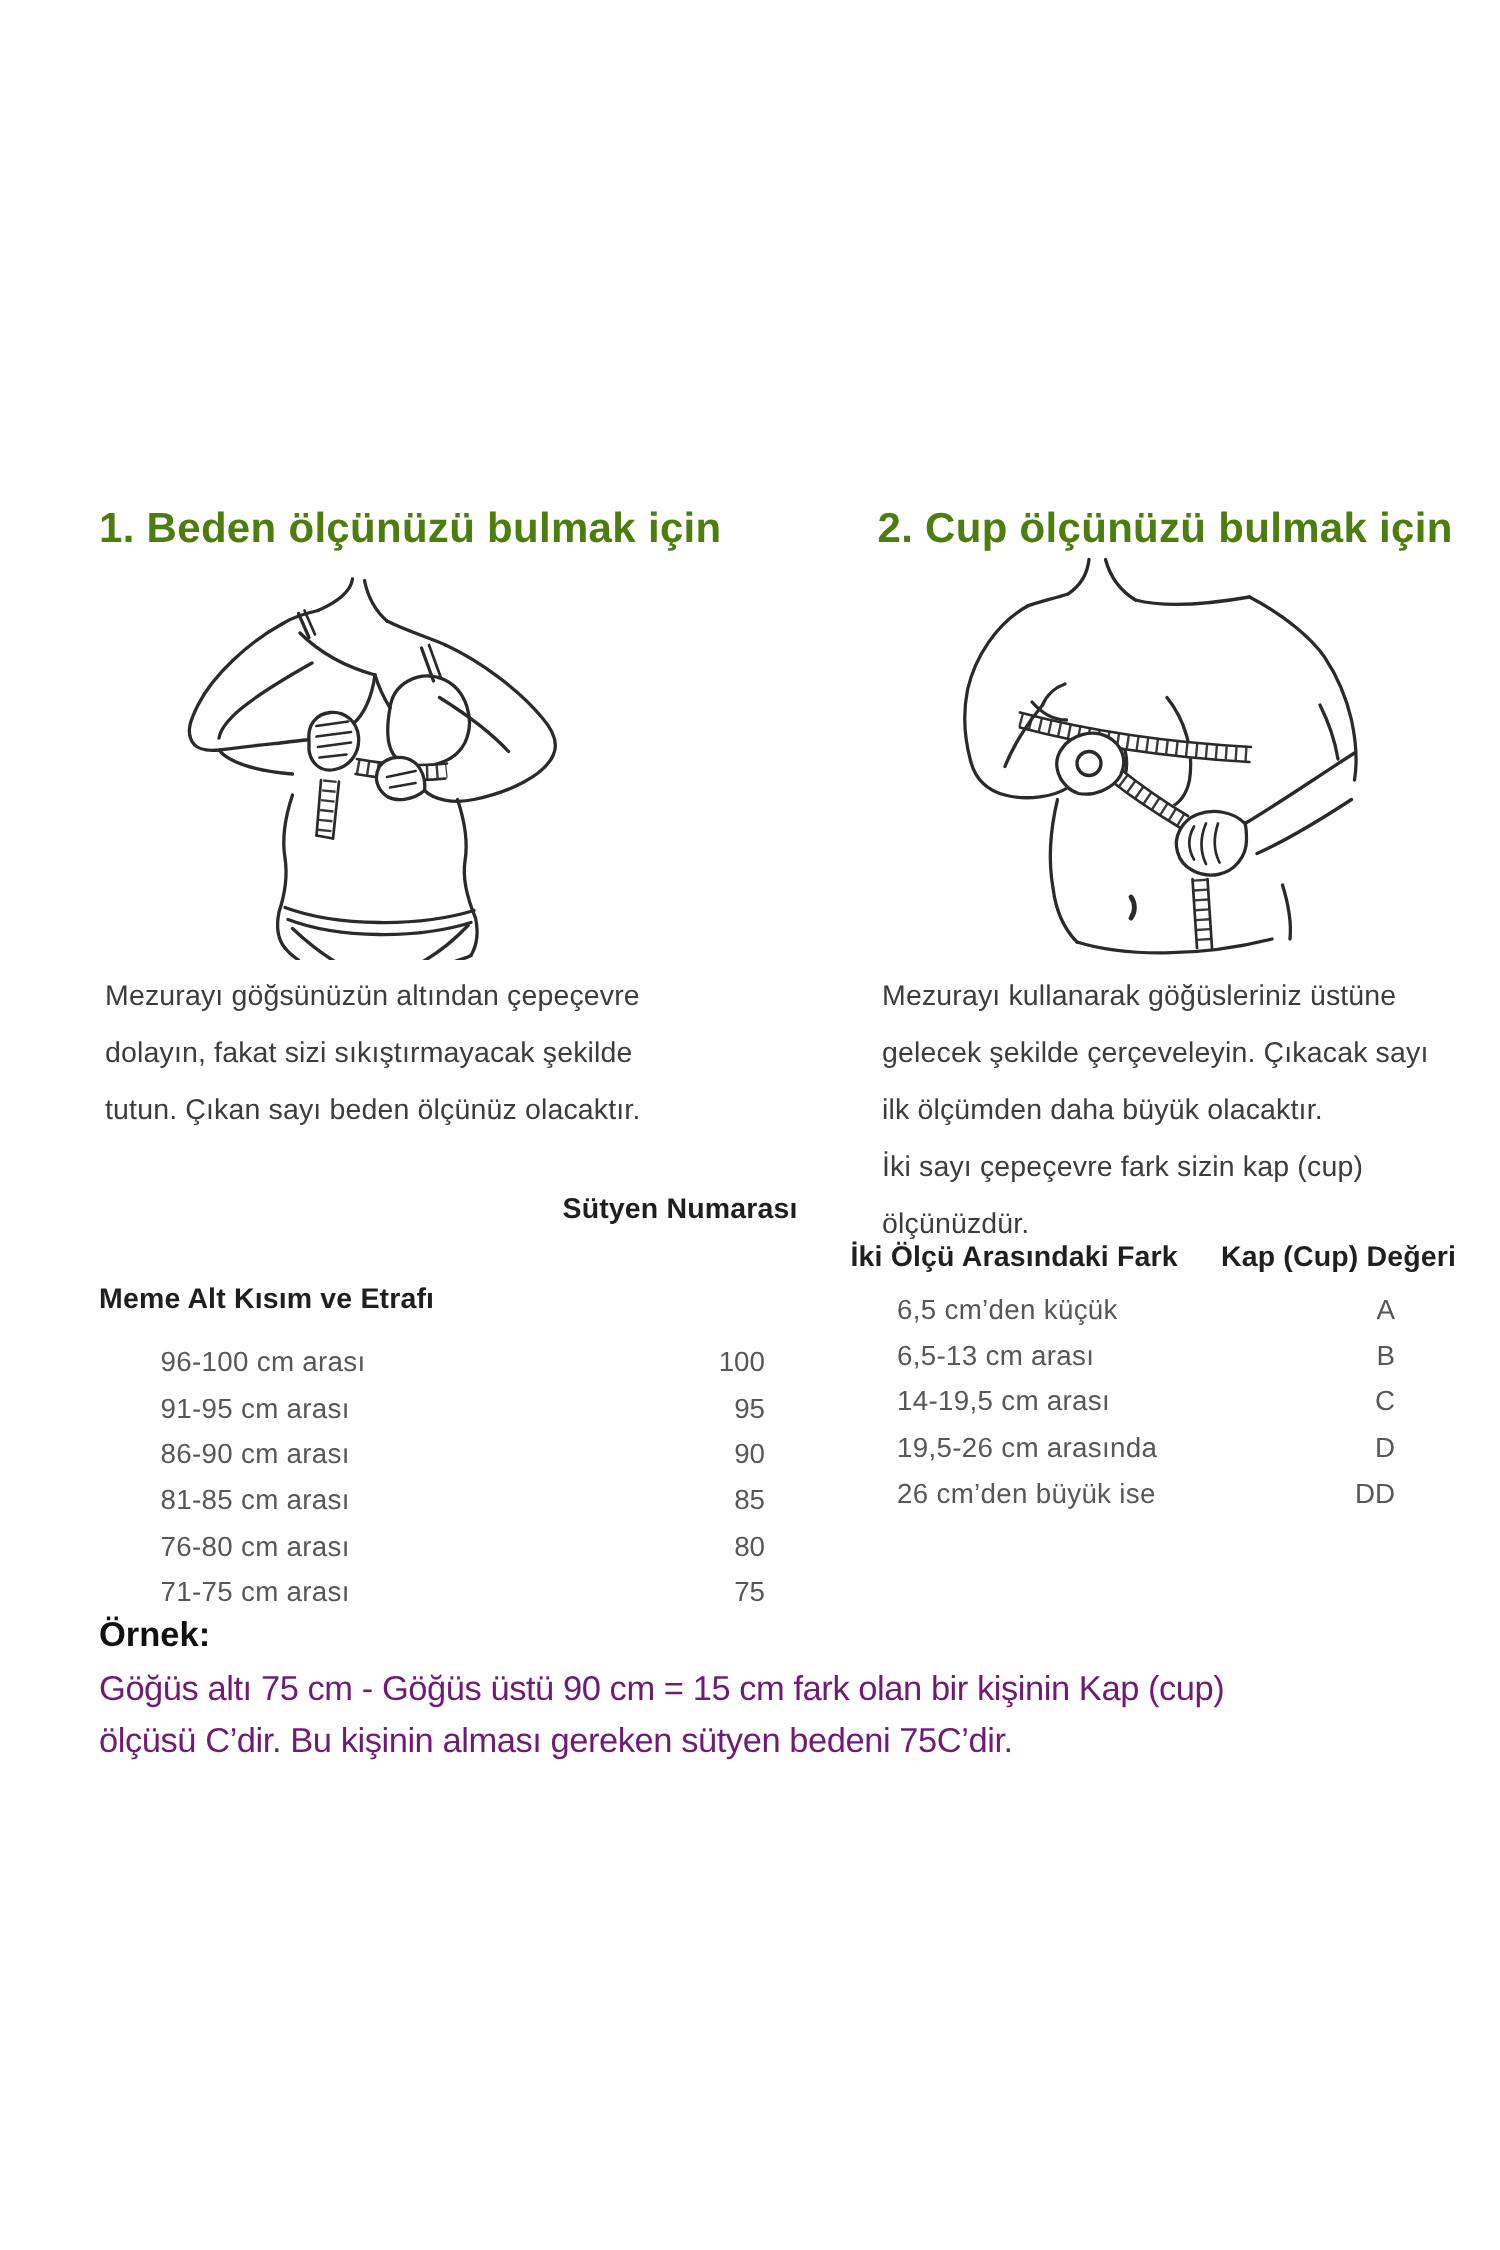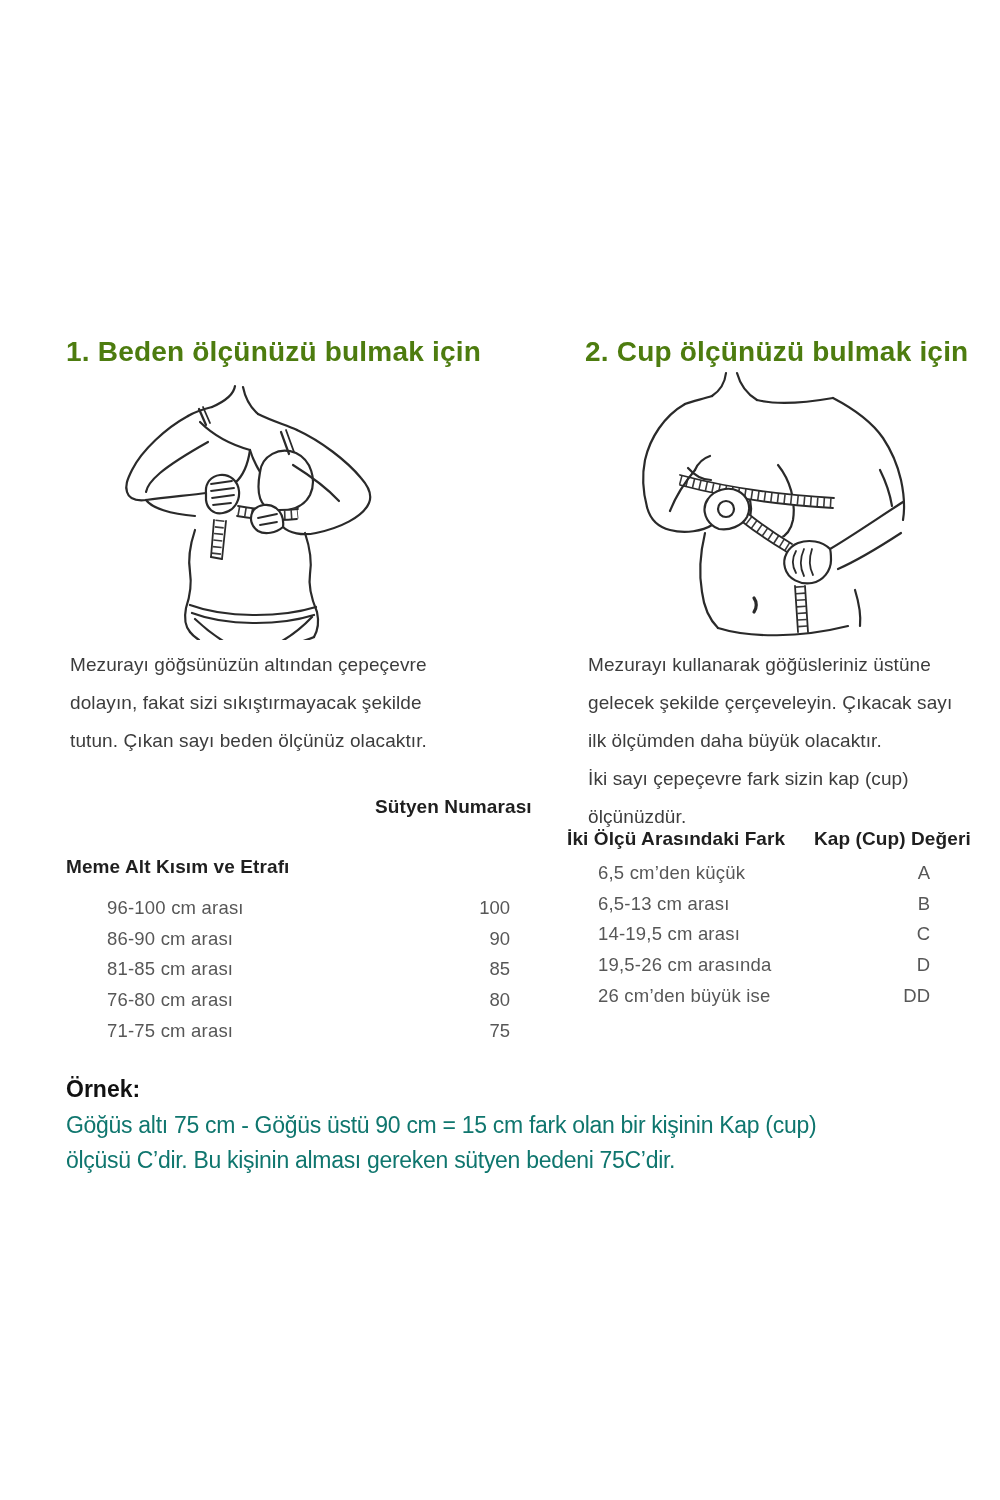--- a/index.html
+++ b/index.html
@@ -22,21 +22,21 @@
   .tbl{position:absolute;}
   .trow{display:flex;align-items:center;height:30.6px;}
   .trow .c-range{color:#575757;font-size:18.5px;letter-spacing:.2px;}
   .trow .c-val{color:#575757;font-size:18.5px;text-align:right;}
   .size-tbl .c-range{width:231px;padding-left:41px;}
   .size-tbl .c-val{width:172px;}
   .cup-tbl .c-range{width:202px;padding-left:33px;}
   .cup-tbl .c-val{width:130px;}
   .example-title{font-size:23px;font-weight:700;color:#111;}
   .example-text{
-    font-size:23px;color:#0f766e;line-height:35px;white-space:pre-line;
+    font-size:23px;color:#701a75;line-height:35px;white-space:pre-line;
     letter-spacing:-0.3px;
   }
   svg.lineart{display:block;}
   svg.lineart path,svg.lineart line,svg.lineart circle{
     fill:none;stroke:#2a2a2a;stroke-width:2.2;stroke-linecap:round;stroke-linejoin:round;
   }
   svg.lineart .whitefill{fill:#ffffff;}
   svg.lineart .tape-under{stroke:#ffffff;stroke-width:11;stroke-linecap:butt;}
   svg.lineart .tape-rungs{stroke:#3a3a3a;stroke-width:9;stroke-linecap:butt;stroke-dasharray:1.6 5;}
   svg.lineart .tape-edge{stroke-width:1.8;}
@@ -183,20 +183,24 @@
 <div class="abs tbl-header" style="left:338px;top:796px;margin-left:37px;">Sütyen Numarası</div>
 <div class="abs tbl-header" style="left:567px;top:828px;">İki Ölçü Arasındaki Fark</div>
 <div class="abs tbl-header" style="left:814px;top:828px;">Kap (Cup) Değeri</div>
 
 <div class="tbl size-tbl" style="left:66px;top:893px;">
   <div class="trow">
     <div class="c-range">96-100 cm arası</div>
     <div class="c-val">100</div>
   </div>
   <div class="trow">
+    <div class="c-range">91-95 cm arası</div>
+    <div class="c-val">95</div>
+  </div>
+  <div class="trow">
     <div class="c-range">86-90 cm arası</div>
     <div class="c-val">90</div>
   </div>
   <div class="trow">
     <div class="c-range">81-85 cm arası</div>
     <div class="c-val">85</div>
   </div>
   <div class="trow">
     <div class="c-range">76-80 cm arası</div>
     <div class="c-val">80</div>

